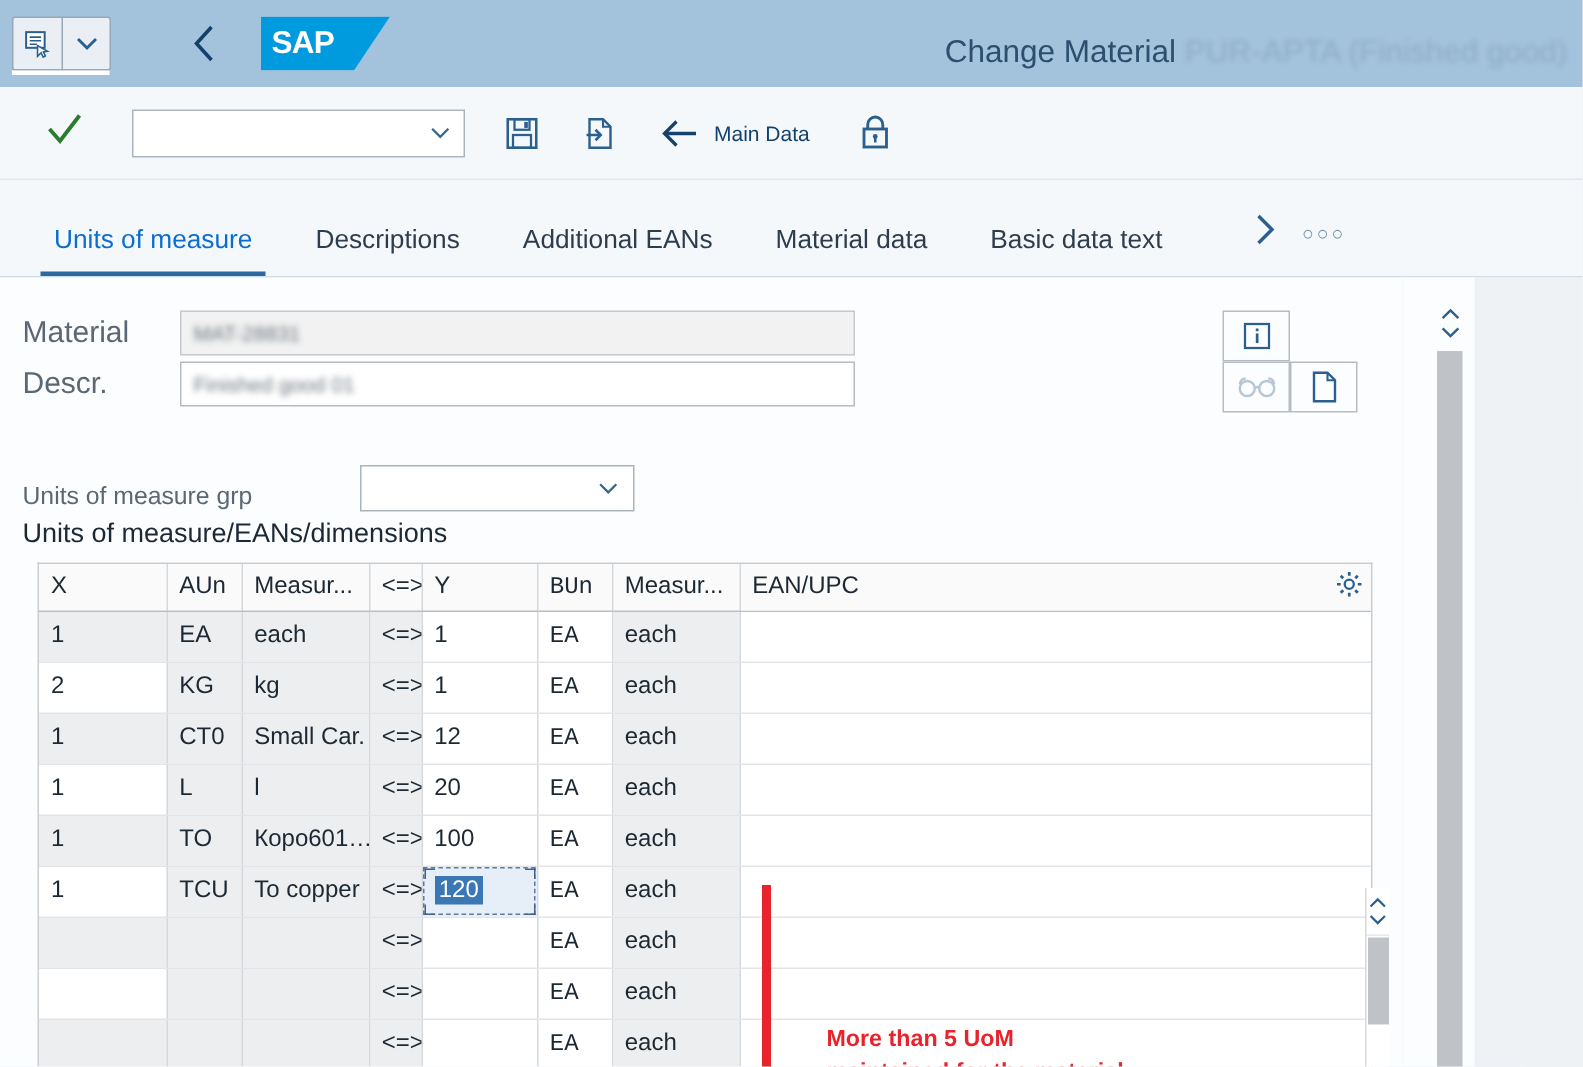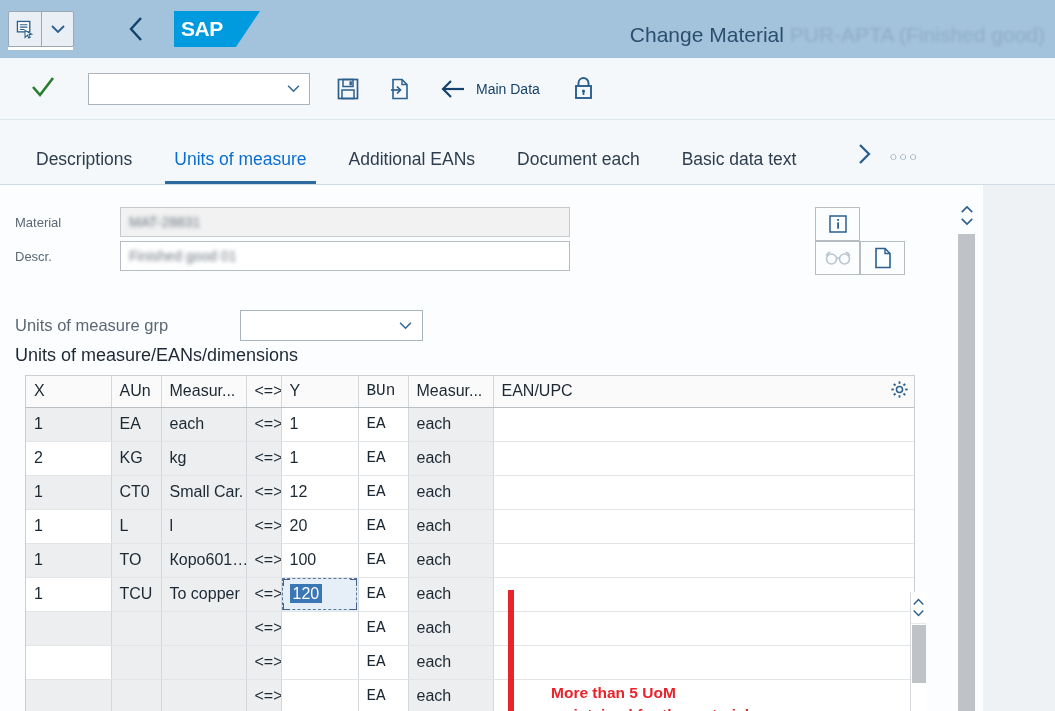--- a/index.html
+++ b/index.html
@@ -108,38 +108,38 @@
 
   
   .content {
     position: absolute; left: 0; top: 185px; width: 935px; height: 526px;
     background: #fbfdff; overflow: hidden;
   }
 
   .form-row {
     position: absolute; display: flex; align-items: center;
   }
-  .form-label { width: 120px; font-size: 13px; color: #5b6873; padding-left: 15px; }
+  .form-label { width: 120px; font-size: 20px; color: #5b6873; padding-left: 15px; }
   .fld {
     height: 30px; border: 1px solid #b6bcc2; font-size: 15px;
     display: flex; align-items: center; padding: 0 8px;
   }
   .fld.readonly { background: #f2f2f2; border-color: #c6cace; }
   .fld.white { background: #ffffff; }
   .blur-val { filter: blur(2.3px); color: #4a5560; font-size: 14px; opacity: .8; }
 
   .sq-btn {
     position: absolute; width: 45px; height: 34px;
     border: 1px solid #b6bcc2; background: #fbfdff;
     display: flex; align-items: center; justify-content: center;
     color: #2b5f8e;
   }
   .sq-btn.disabled { color: #b8c6d2; }
 
-  .uom-grp-row { position: absolute; left: 0; top: 125px; display: flex; align-items: center; }
+  .uom-grp-row { position: absolute; left: 0; top: 125px; display: flex; align-items: flex-end; }
   .uom-grp-label { width: 240px; padding-left: 15px; font-size: 16.5px; color: #5b6873; }
   .uom-grp-select {
     width: 183px; height: 31px; border: 1px solid #aab4bd; background: #fff;
     display: flex; align-items: center; justify-content: flex-end;
     padding-right: 9px; color: #33688f;
   }
   .section-title {
     position: absolute; left: 15px; top: 160px;
     font-size: 18px; color: #1c2833;
   }
@@ -324,24 +324,24 @@
     <svg width="21" height="25" viewBox="0 0 21 25">
       <path d="M5.5 10 v-3 a5 5 0 0 1 10 0 v3" fill="none" stroke="#2b5f8e" stroke-width="1.9"></path>
       <rect x="3" y="10" width="15" height="12" fill="none" stroke="#2b5f8e" stroke-width="1.9"></rect>
       <circle cx="10.5" cy="15" r="1.6" fill="#2b5f8e"></circle>
       <line x1="10.5" y1="15.5" x2="10.5" y2="19" stroke="#2b5f8e" stroke-width="1.7"></line>
     </svg>
   </div>
 </div>
 
 <div class="tabstrip">
+  <div class="tab active">Units of measure</div>
   <div class="tab">Descriptions</div>
-  <div class="tab active">Units of measure</div>
   <div class="tab">Additional EANs</div>
-  <div class="tab">Document each</div>
+  <div class="tab">Material data</div>
   <div class="tab">Basic data text</div>
   <div class="tab-overflow">
     <span>
       <svg width="16" height="24" viewBox="0 0 16 24">
         <polyline points="3,3 12,12 3,21" fill="none" stroke="#2b5f8e" stroke-width="2.3"></polyline>
       </svg>
     </span>
     <span class="tab-dots">○○○</span>
   </div>
 </div>

